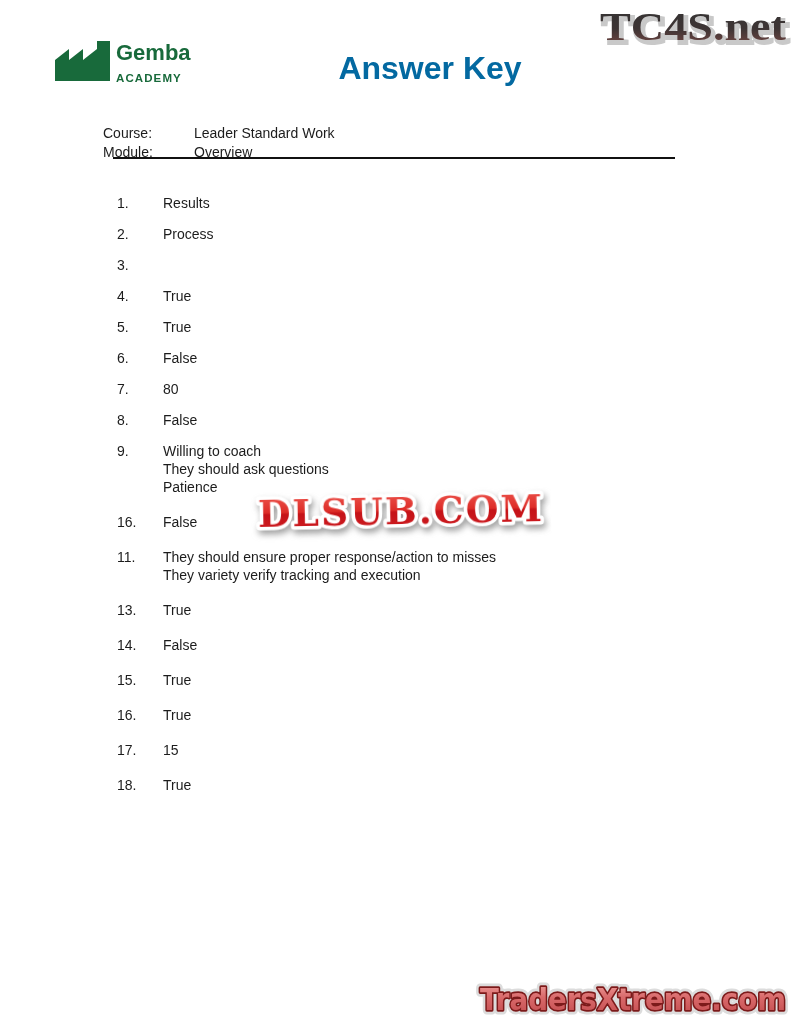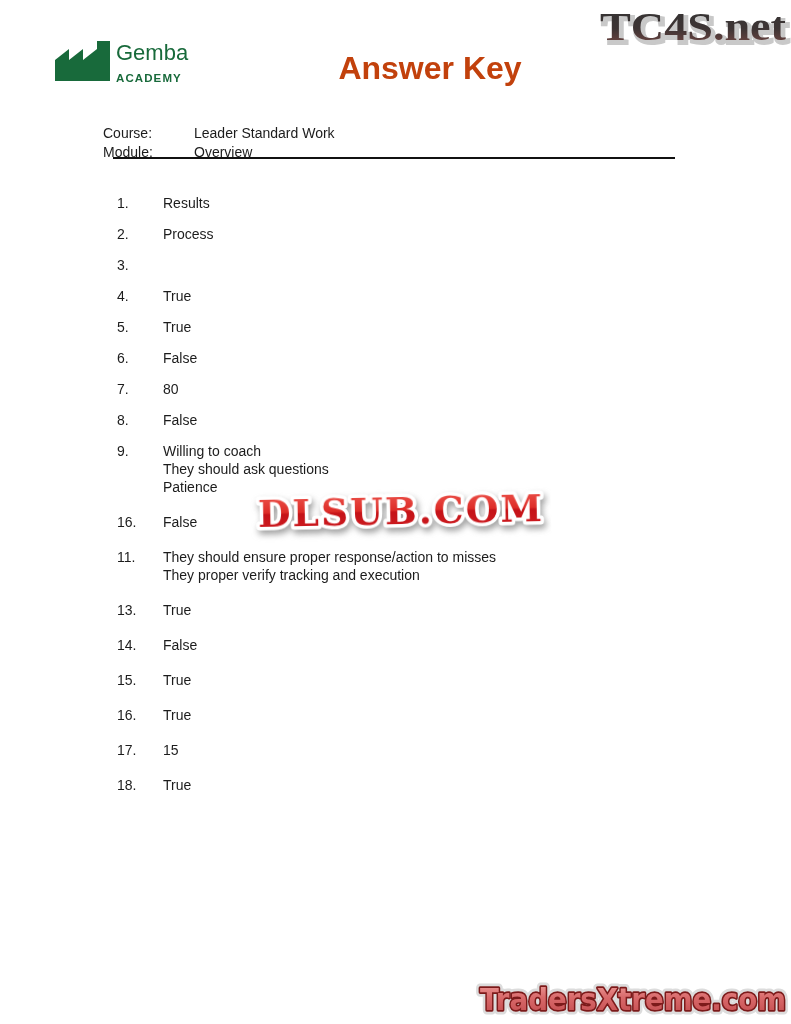--- a/index.html
+++ b/index.html
@@ -6,26 +6,26 @@
   html,body { background:#ffffff; }
   .page {
     position:relative; width:791px; height:1024px; margin:0 auto;
     background:#ffffff; overflow:hidden;
     font-family:"Liberation Sans", sans-serif; color:#1c1c1c;
   }
 
   
   .logo { position:absolute; left:54px; top:40px; display:flex; align-items:flex-start; }
   .logo-text { display:flex; flex-direction:column; margin-left:4px; margin-top:2px; }
-  .logo-brand { font-size:22px; font-weight:normal; color:#186a3b; line-height:1; letter-spacing:0; }
+  .logo-brand { font-size:22px; font-weight:bold; color:#186a3b; line-height:1; letter-spacing:0; }
   .logo-sub   { font-size:11.5px; font-weight:bold; color:#186a3b; letter-spacing:1.1px; margin-top:8px; }
 
   .title {
     position:absolute; left:280px; top:50px; width:300px;
-    text-align:center; font-size:32px; font-weight:bold; color:#c2410c;
+    text-align:center; font-size:32px; font-weight:bold; color:#0369a1;
     letter-spacing:0;
   }
 
   .wm-tc4s { position:absolute; top:1px; right:0; }
 
   
   .course-block { position:absolute; left:103px; top:124px; width:560px; font-size:14px; }
   .course-row { display:flex; line-height:19px; }
   .course-label { width:91px; }
   .rule { position:absolute; left:113px; top:157px; width:562px; height:2px; background:#111; }
@@ -151,21 +151,21 @@
       <div class="answer-num">16.</div>
       <div class="answer-lines">
           <div>False</div>
         </div>
     </div>
 
     <div class="answer">
       <div class="answer-num">11.</div>
       <div class="answer-lines">
           <div>They should ensure proper response/action to misses</div>
-          <div>They proper verify tracking and execution</div>
+          <div>They variety verify tracking and execution</div>
         </div>
     </div>
 
 
     <div class="answer">
       <div class="answer-num">13.</div>
       <div class="answer-lines">
           <div>True</div>
         </div>
     </div>

